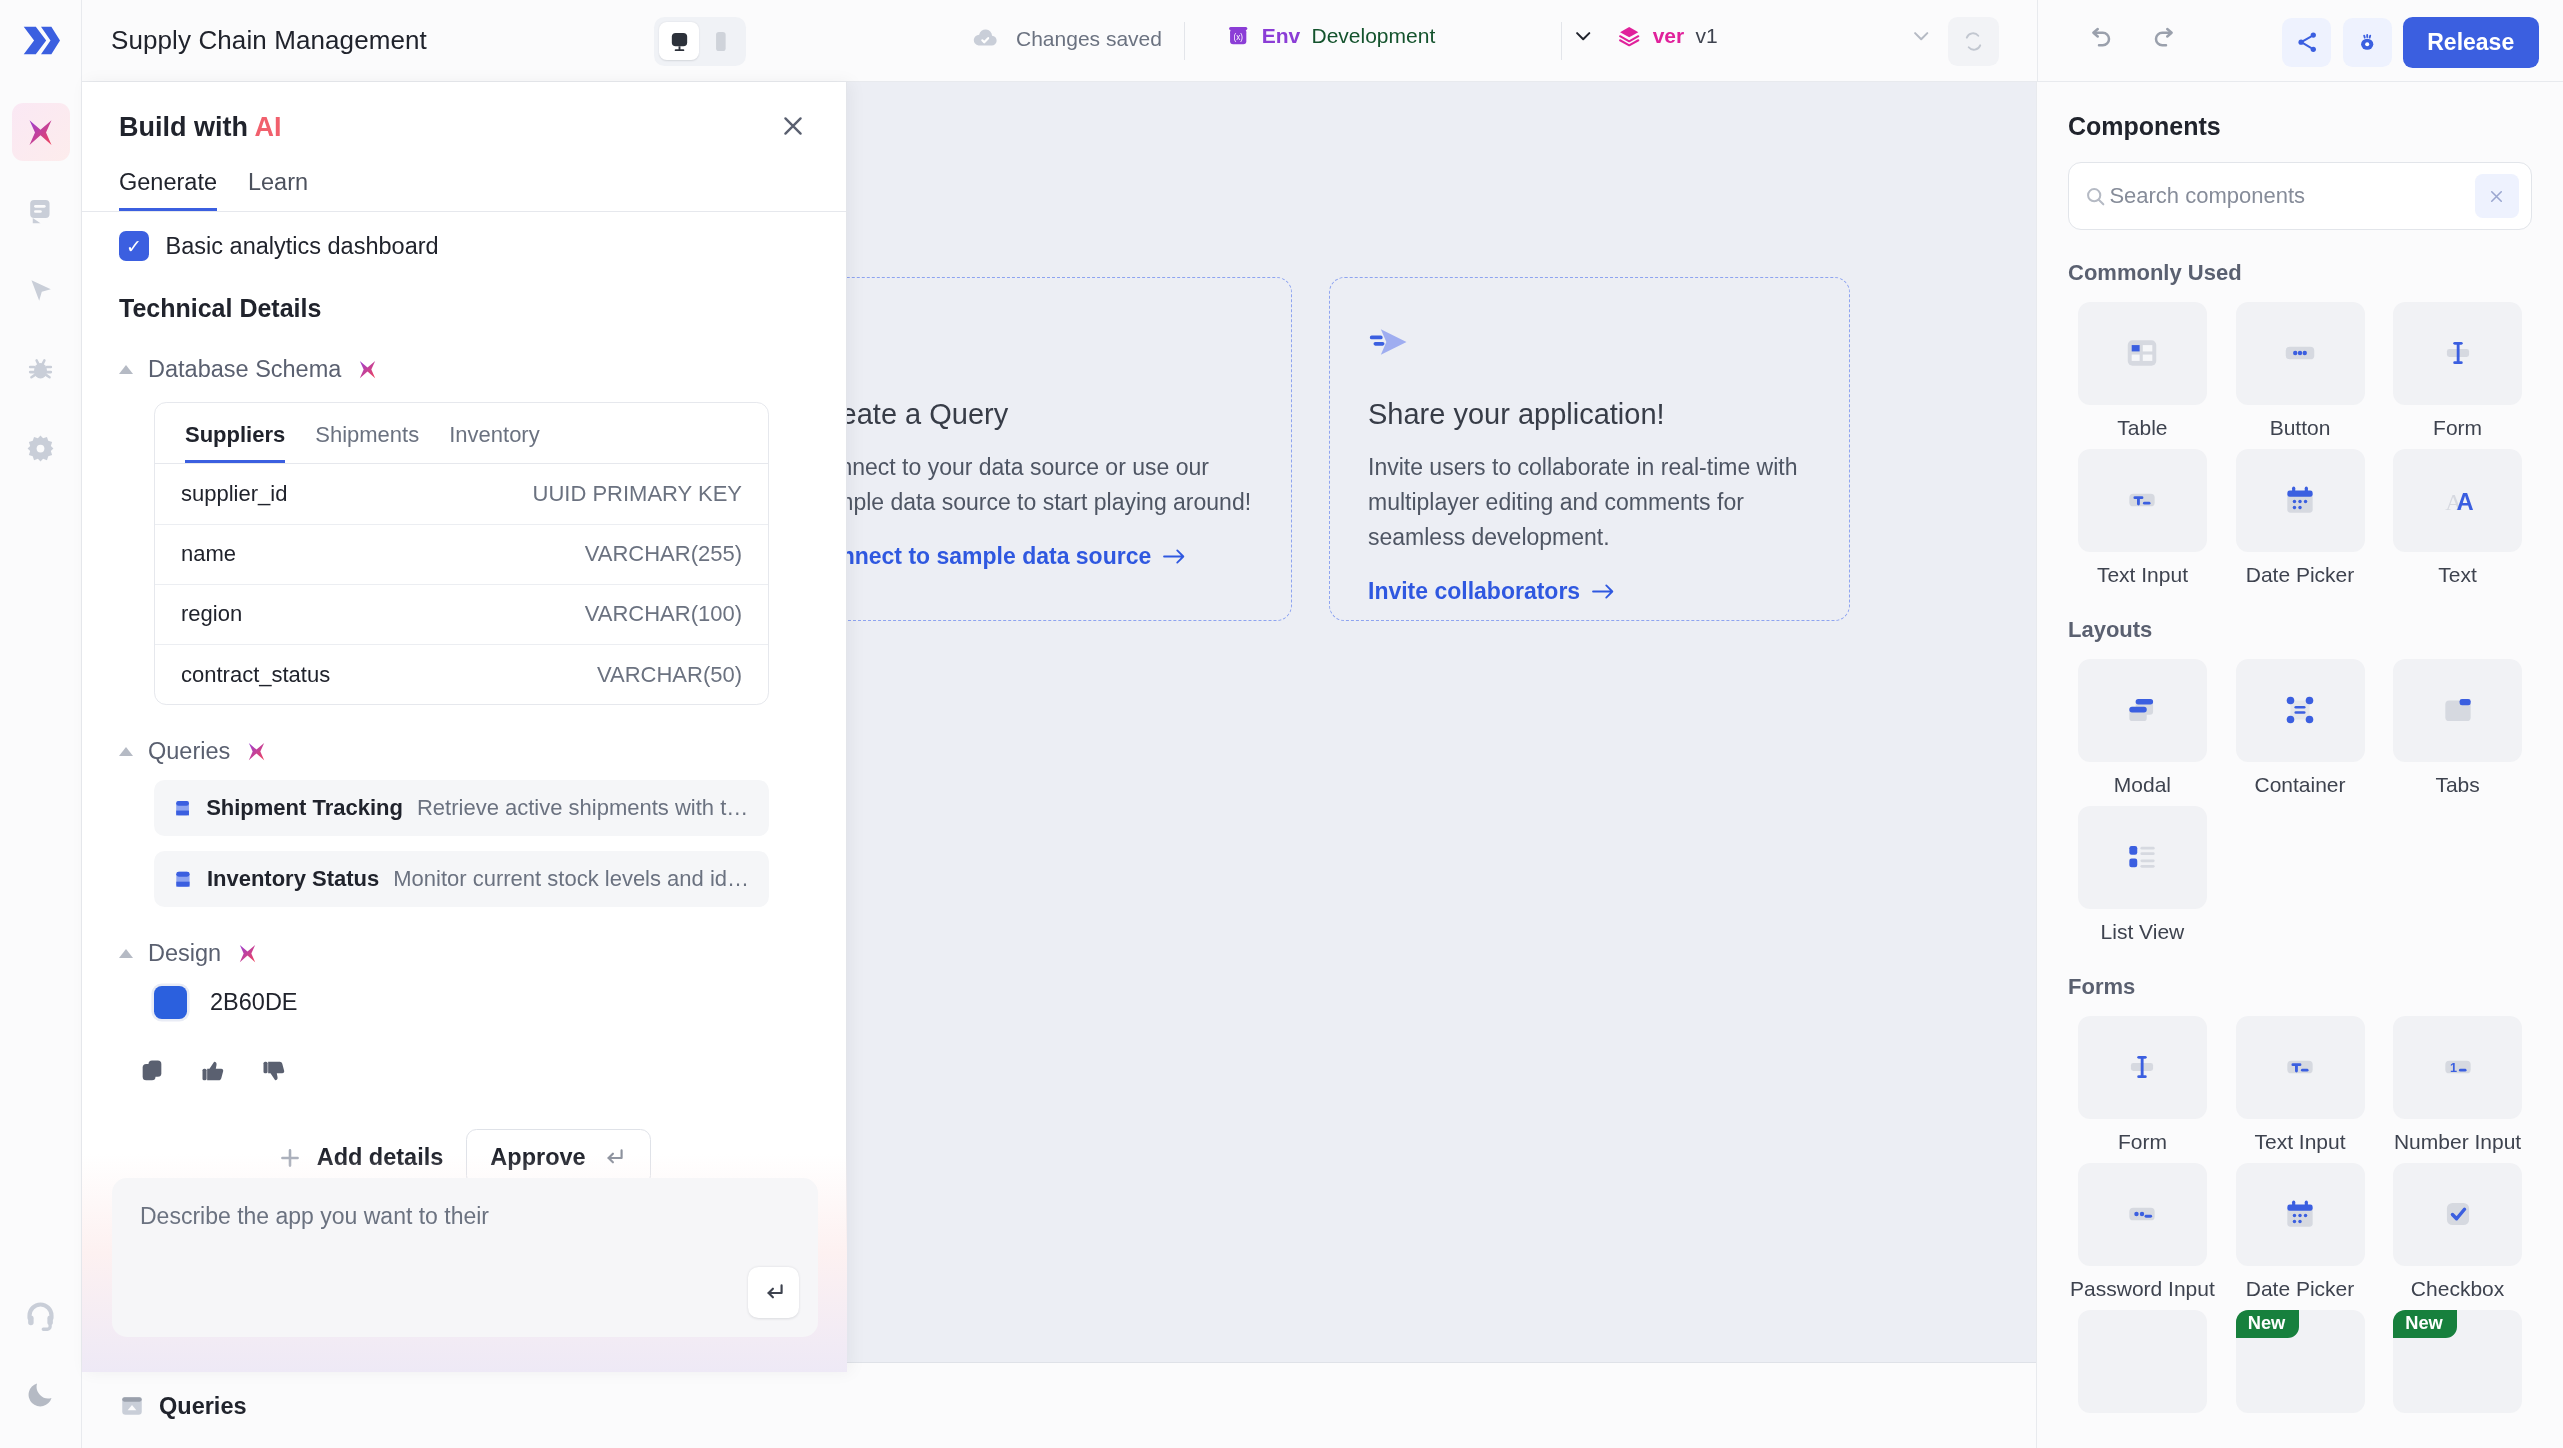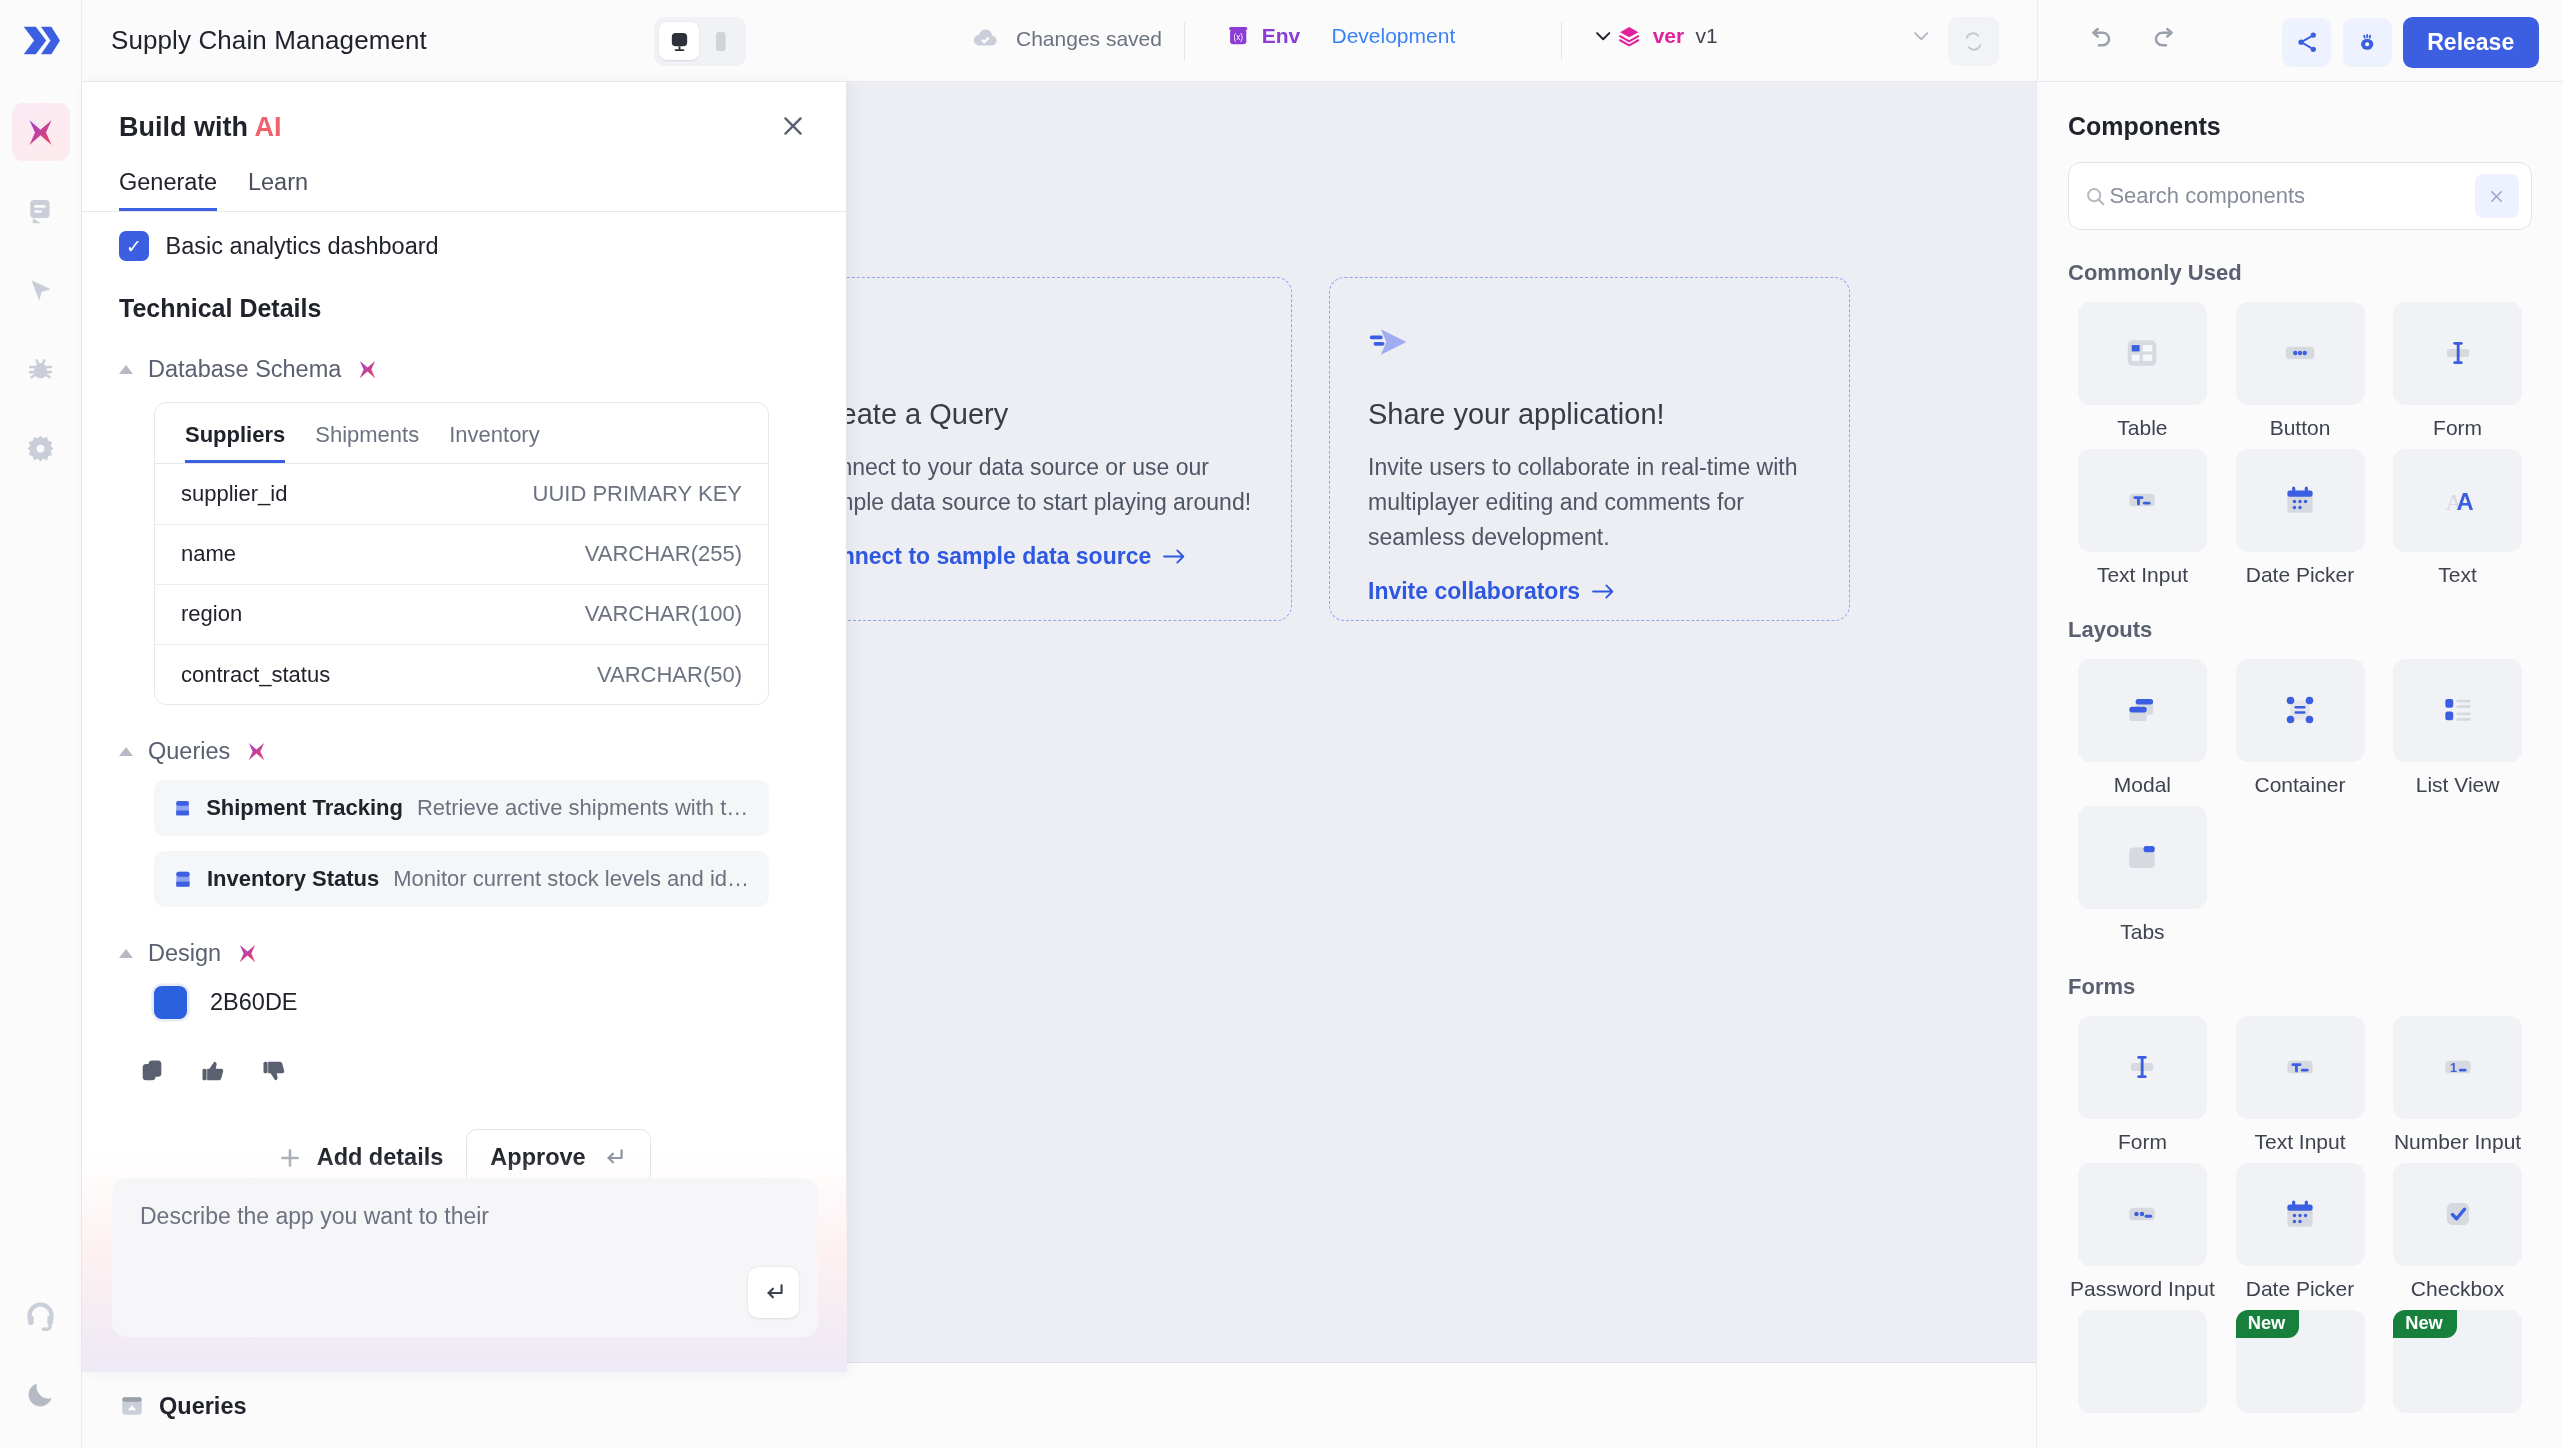--- a/index.html
+++ b/index.html
@@ -42,21 +42,21 @@
     display: flex; align-items: center; gap: 18px;
     font-size: 21px; color: #6b7280;
   }
   .vdiv { position:absolute; top: 22px; width: 0.9px; height: 38px; background: #e3e5ea; }
 
   .env-group {
     position: absolute; left: 1226px; top: 23.5px;
     display: flex; align-items: center; gap: 11.3px; font-size: 21px;
   }
   .env-label { color: #8b3dd6; font-weight: 700; }
-  .env-value { color: #3b82f6; margin-left: 20px; }
+  .env-value { color: #14532d; }
   .env-caret { margin-left: 124px; }
 
   .ver-group {
     position: absolute; left: 1617px; top: 23.5px;
     display: flex; align-items: center; gap: 11.3px; font-size: 21px;
   }
   .ver-label { color: #e0219b; font-weight: 700; }
   .ver-value { color: #3e434f; }
   .ver-caret { margin-left: 180px; }
 
@@ -712,38 +712,38 @@
               <circle cx="18" cy="6" r="2.4" fill="#3b5fe0"></circle>
             <circle cx="6" cy="18" r="2.4" fill="#3b5fe0"></circle>
               <circle cx="18" cy="18" r="2.4" fill="#3b5fe0"></circle>
           </svg>
         </div>
         <div class="comp-name">Container</div>
       </div>
       <div class="comp-cell">
         <div class="comp-tile">
           <svg width="38" height="38" viewBox="0 0 24 24">
+            <rect x="4" y="6" width="16" height="13" rx="2.5" fill="#d6d9e0"></rect>
+            <rect x="13" y="5" width="7" height="4" rx="1.5" fill="#3b5fe0"></rect>
+          </svg>
+        </div>
+        <div class="comp-name">Tabs</div>
+      </div>
+      <div class="comp-cell">
+        <div class="comp-tile">
+          <svg width="38" height="38" viewBox="0 0 24 24">
             <rect x="4" y="5" width="5" height="5.5" rx="1.4" fill="#3b5fe0"></rect>
             <rect x="4" y="13" width="5" height="5.5" rx="1.4" fill="#3b5fe0"></rect>
             <rect x="11" y="5.5" width="9" height="1.8" rx="0.9" fill="#d6d9e0"></rect>
             <rect x="11" y="9" width="9" height="1.8" rx="0.9" fill="#d6d9e0"></rect>
             <rect x="11" y="13.5" width="9" height="1.8" rx="0.9" fill="#d6d9e0"></rect>
             <rect x="11" y="17" width="9" height="1.8" rx="0.9" fill="#d6d9e0"></rect>
           </svg>
         </div>
         <div class="comp-name">List View</div>
-      </div>
-      <div class="comp-cell">
-        <div class="comp-tile">
-          <svg width="38" height="38" viewBox="0 0 24 24">
-            <rect x="4" y="6" width="16" height="13" rx="2.5" fill="#d6d9e0"></rect>
-            <rect x="13" y="5" width="7" height="4" rx="1.5" fill="#3b5fe0"></rect>
-          </svg>
-        </div>
-        <div class="comp-name">Tabs</div>
       </div>
       <div></div>
       <div></div>
     </div>
 
     <div class="grp-title">Forms</div>
     <div class="grid">
       <div class="comp-cell">
         <div class="comp-tile">
           <svg width="38" height="38" viewBox="0 0 24 24">

